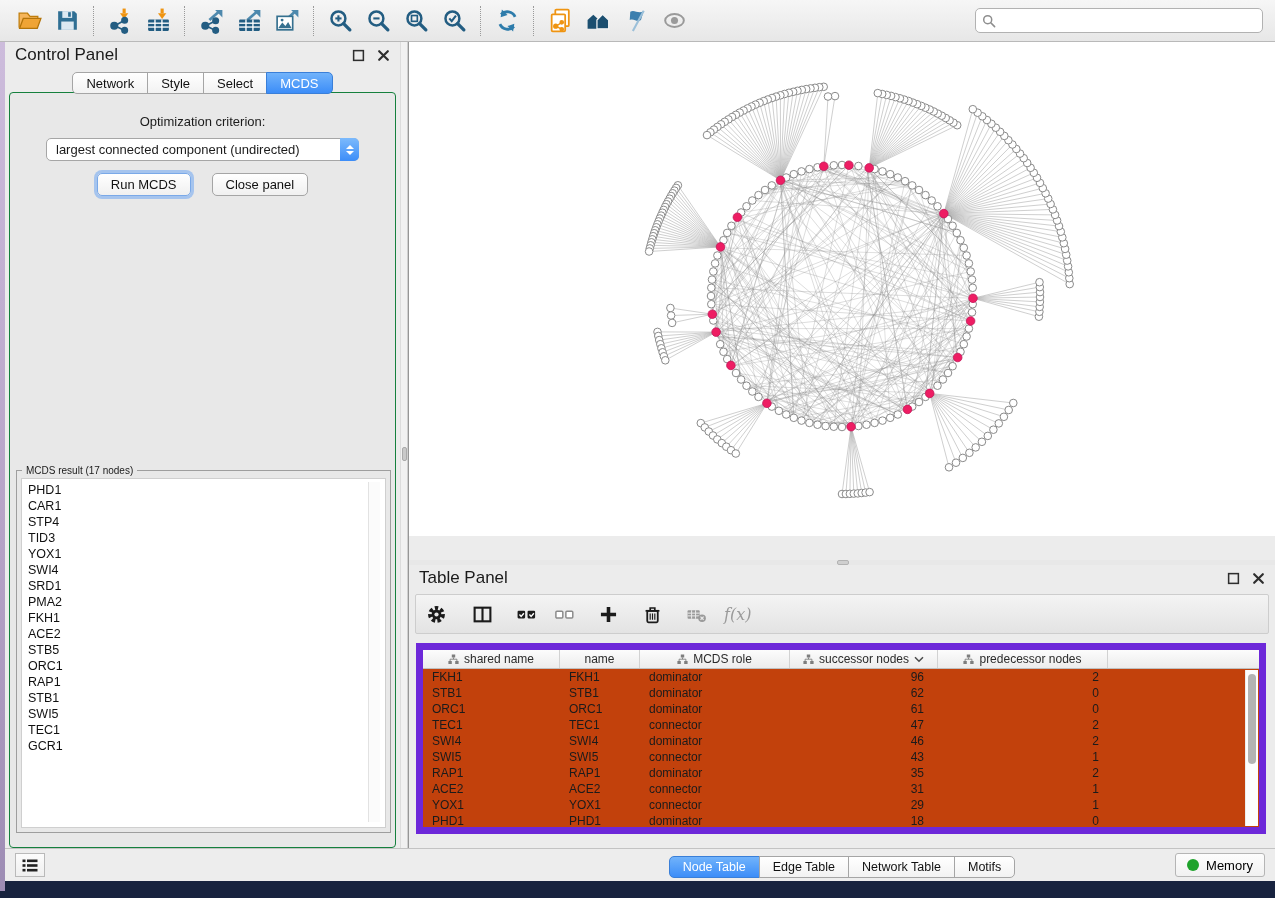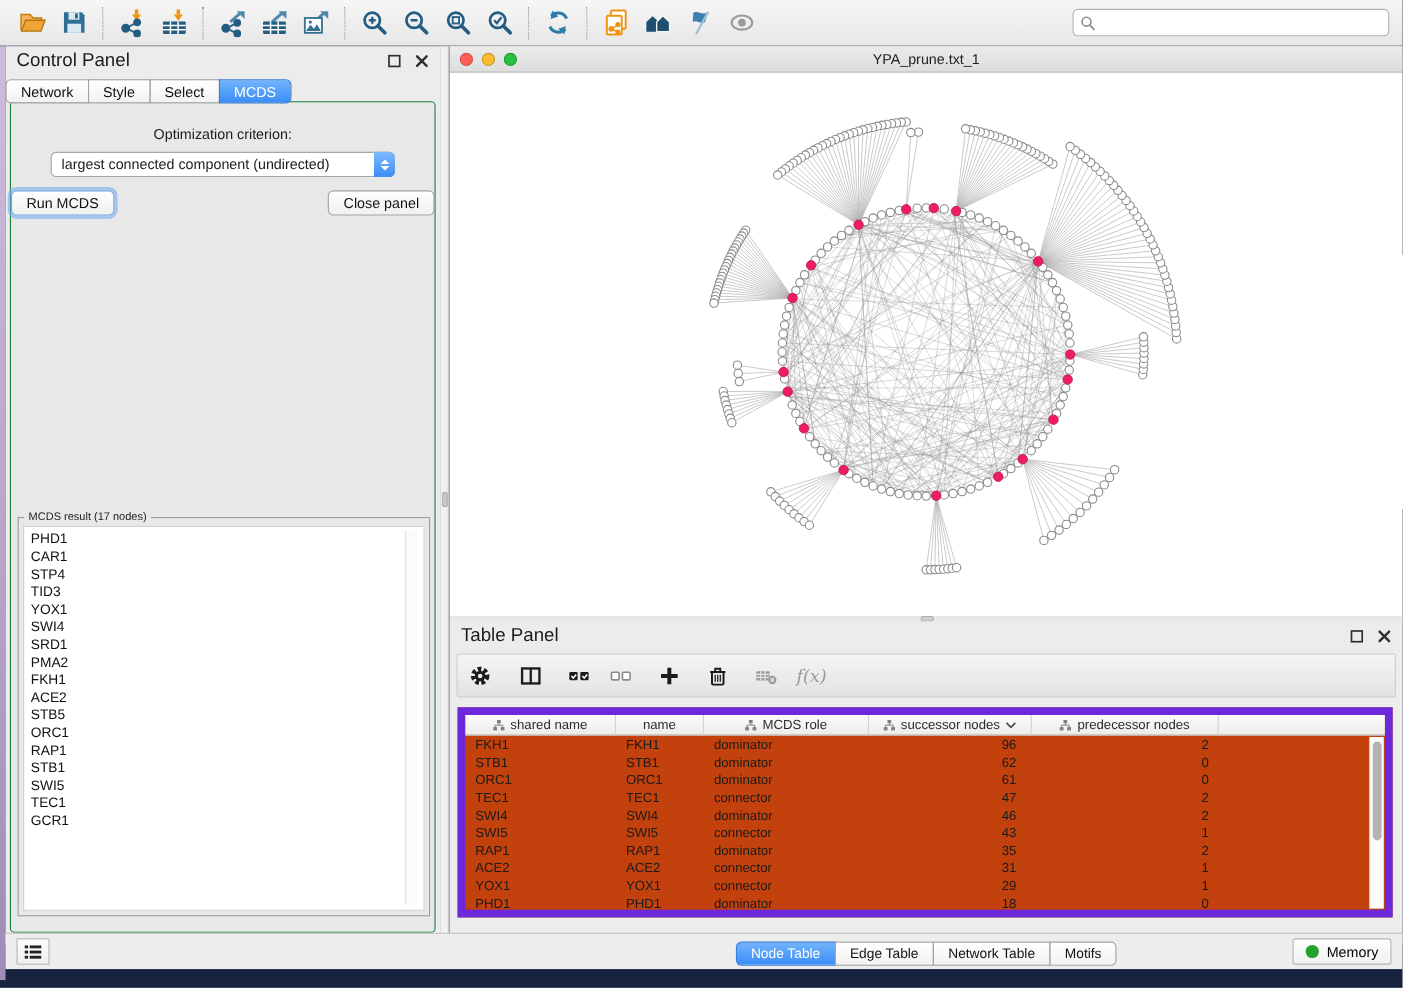--- a/index.html
+++ b/index.html
@@ -20,36 +20,36 @@
   #search-box{margin-left:auto;width:288px;height:25px;background:#fff;border:1px solid #b2b2b2;border-radius:5px;
               display:flex;align-items:center;padding:0 6px;margin-right:2px}
   #search-box svg{width:14px;height:14px;flex:none}
   #search-box input{border:none;outline:none;flex:1;height:21px;font-size:13px;font-family:inherit;background:transparent;margin-left:4px}
 
   
   #control-panel{left:5px;top:42px;width:395px;height:816px;background:#ececec}
   .panel-titlebar{height:26px;display:flex;align-items:center;padding:0 10px;font-size:17px}
   .panel-titlebar .win-btns{margin-left:auto;display:flex;gap:12px;align-items:center}
   .win-btn{width:13px;height:13px;border:none;background:transparent;display:flex;align-items:center;justify-content:center;cursor:pointer;padding:0}
-  .seg-tabs{display:flex;justify-content:flex-start;position:relative;z-index:2}
+  .seg-tabs{display:flex;justify-content:center;position:relative;z-index:2}
   .seg-tab{height:22px;padding:0 13px;font-size:13px;font-family:inherit;background:linear-gradient(#ffffff,#f2f2f2);
            border:1px solid #a5a5a5;margin-left:-1px;cursor:pointer;color:#111}
   .seg-tab:first-child{border-radius:5px 0 0 5px;margin-left:0}
   .seg-tab:last-child{border-radius:0 5px 5px 0}
   .seg-tab.active{background:linear-gradient(#71b3fb,#3c8df8);border-color:#3a7fd8;color:#fff}
   #mcds-panel{left:4px;top:50px;width:387px;height:756px;background:#e8e8e8;border:1px solid #15803d;border-radius:4px}
   #criterion-label{margin-top:21px;text-align:center;font-size:13px}
   #criterion-select{margin:9px auto 0;width:313px;height:23px;background:#fff;border:1px solid #a6a6a6;border-radius:5px;
                     display:flex;align-items:center;cursor:pointer}
   #criterion-select .sel-text{flex:1;font-size:13px;padding:0 9px;white-space:nowrap}
   #criterion-select .stepper{width:19px;height:23px;margin:-1px;border-radius:0 5px 5px 0;flex:none;
                     background:linear-gradient(#7cbafc,#3c8df8);display:flex;flex-direction:column;align-items:center;justify-content:center;gap:2px}
   .chev{width:0;height:0;border-left:4px solid transparent;border-right:4px solid transparent}
   .chev.up{border-bottom:4.5px solid #fff}.chev.down{border-top:4.5px solid #fff}
-  #mcds-buttons{margin-top:12px;display:flex;justify-content:space-between;gap:21px}
+  #mcds-buttons{margin-top:12px;display:flex;justify-content:center;gap:21px}
   .btn{height:23px;padding:0 13px;font-size:13px;font-family:inherit;border:1px solid #a5a5a5;border-radius:5px;
        background:linear-gradient(#ffffff,#f0f0f0);cursor:pointer;color:#111}
   .btn.focused{border-color:#7aa9e8;box-shadow:0 0 0 3px rgba(110,165,243,.55)}
   #result-box{position:absolute;left:6px;top:372px;width:375px;height:368px;border:1px solid #9e9e9e;background:#e8e8e8}
   #result-box legend{font-size:10px;padding:0 4px;margin-left:5px}
   #mcds-result-list{position:absolute;left:4px;right:4px;top:2px;bottom:4px;background:#fff;border:1px solid #cfcfcf;
                     overflow:hidden;padding:3px 0 0 6px}
   .list-item{font-size:12.5px;line-height:16px;color:#111}
   #list-scroll-track{position:absolute;top:3px;bottom:5px;right:5px;width:12px;background:#fbfbfb;border-left:1px solid #e2e2e2}
 
@@ -333,28 +333,20 @@
   </div>
 </div>
 
 <div id="v-splitter" class="abs">
     <div class="grip"></div>
   </div>
 
 <div id="right-pane" class="abs">
 
   <div id="network-window">
-    <div id="network-titlebar">
-      <span class="traffic">
-        <span class="tl red"></span>
-        <span class="tl yellow"></span>
-        <span class="tl green"></span>
-      </span>
-      <span id="network-title">YPA_prune.txt_1</span>
-    </div>
     <div id="network-canvas-wrap">
       <svg id="network-canvas" width="866" height="494" viewBox="0 0 866 494">
           <g>
             <line x1="561.7" y1="278.5" x2="384.8" y2="375.8" stroke="#8c8c8c" stroke-width="0.6" stroke-opacity="0.45"></line>
             <line x1="303.0" y1="270.4" x2="327.0" y2="177.0" stroke="#8c8c8c" stroke-width="0.6" stroke-opacity="0.45"></line>
             <line x1="306.1" y1="221.4" x2="449.4" y2="124.0" stroke="#8c8c8c" stroke-width="0.6" stroke-opacity="0.45"></line>
             <line x1="308.4" y1="294.5" x2="408.5" y2="382.7" stroke="#8c8c8c" stroke-width="0.6" stroke-opacity="0.45"></line>
             <line x1="433.0" y1="123.0" x2="510.0" y2="148.0" stroke="#8c8c8c" stroke-width="0.6" stroke-opacity="0.45"></line>
             <line x1="441.2" y1="384.7" x2="302.3" y2="262.2" stroke="#8c8c8c" stroke-width="0.6" stroke-opacity="0.45"></line>
             <line x1="481.2" y1="132.2" x2="349.5" y2="153.1" stroke="#8c8c8c" stroke-width="0.6" stroke-opacity="0.45"></line>

